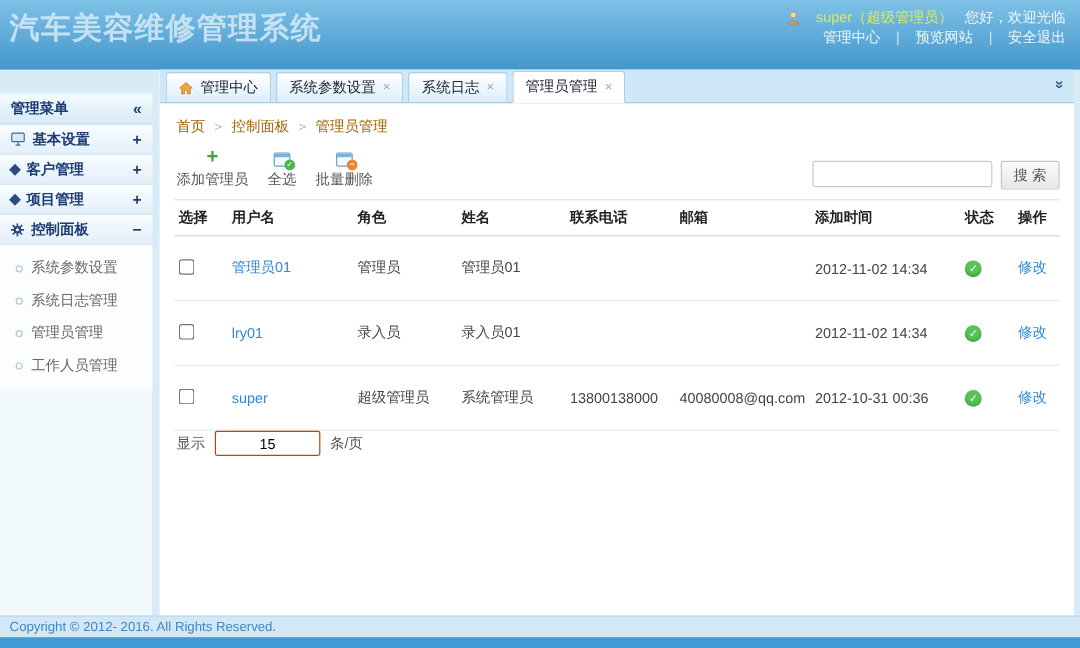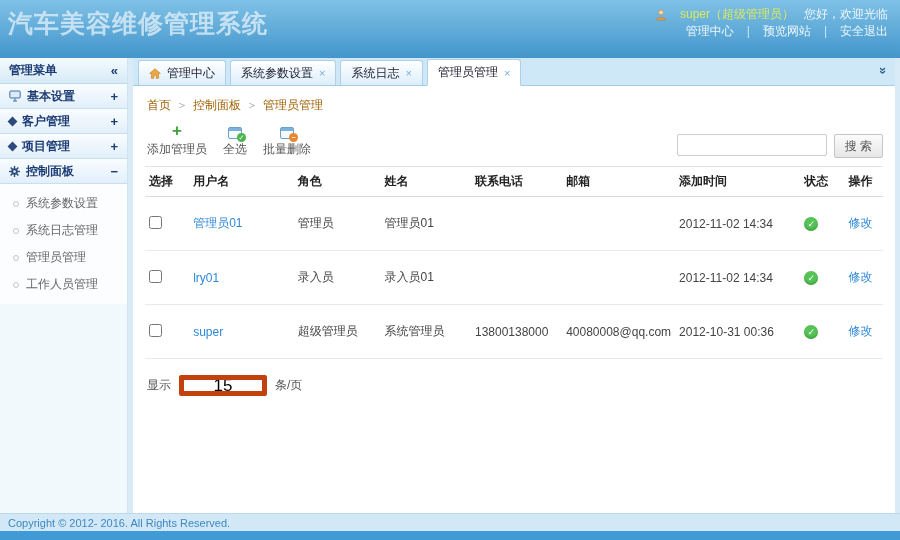--- a/index.html
+++ b/index.html
@@ -14,21 +14,21 @@
   .user-yellow { color:#dce95c; }
   .user-line1, .user-line2 { display:flex; justify-content:flex-end; align-items:center; gap:10px; }
   .hdr-link { color:#eef7fc; cursor:pointer; text-decoration:none; }
   .hdr-sep { color:#cfe6f5; margin:0 3px; }
   .person-svg { margin-right:3px; }
 
   
   .main { flex:1; display:flex; overflow:hidden; }
 
   
-  .sidebar { width:128px; flex-shrink:0; background:#f2f9fd; display:flex; flex-direction:column; border-right:1px solid #cfe4f3; }
+  .sidebar { width:128px; flex-shrink:0; background:#f2f9fd; display:flex; flex-direction:column; border-right:1px solid #cfe4f3;margin-top:20px; }
   .side-title { height:26px; flex-shrink:0; background:linear-gradient(#f4fbfe,#d7eaf7); border-bottom:1px solid #bdd8ec; display:flex; justify-content:space-between; align-items:center; padding:0 9px; font-weight:bold; color:#1d3c74; }
   .collapse { font-weight:bold; color:#1d3c74; cursor:pointer; font-size:13px; }
   .side-item { height:25px; flex-shrink:0; background:linear-gradient(#f9fdff,#e2effa); border-bottom:1px solid #c9deef; display:flex; align-items:center; padding:0 9px; font-weight:bold; color:#1d3c74; cursor:pointer; gap:6px; }
   .side-item .expand { margin-left:auto; font-weight:bold; font-size:13px; }
   .diamond { width:7px; height:7px; background:#2c4a7c; transform:rotate(45deg); flex-shrink:0; }
   .side-sub { background:#fbfdfe; padding:6px 0; }
   .sub-item { height:27px; display:flex; align-items:center; padding-left:13px; color:#666; cursor:pointer; }
   .bullet { width:6px; height:6px; border:1px solid #b8c6d2; border-radius:50%; margin-right:7px; background:#fff; flex-shrink:0; }
 
   
@@ -58,22 +58,22 @@
   .search-input { width:150px; height:22px; border:1px solid #ccc; border-radius:2px; padding:0 4px; font-size:12px; }
   .search-btn { height:24px; padding:0 10px; font-size:12px; border:1px solid #c5c5c5; background:linear-gradient(#fcfcfc,#e6e6e6); color:#555; border-radius:2px; cursor:pointer; }
 
   table { width:100%; border-collapse:collapse; font-size:12px; }
   thead th { text-align:left; font-weight:bold; color:#222; padding:6px 4px; border-top:1px solid #e2e2ee; border-bottom:1px solid #d8d8e6; }
   tbody td { padding:18px 4px; border-bottom:1px solid #e9e9f2; color:#444; }
   .lnk { color:#2f88d8; text-decoration:none; cursor:pointer; }
   .cbx { width:13px; height:13px; cursor:pointer; }
   .status-dot { width:14px; height:14px; border-radius:50%; background:#57c257; color:#fff; font-size:9px; font-weight:bold; display:inline-flex; align-items:center; justify-content:center; cursor:pointer; box-shadow:inset 0 -2px 2px rgba(0,90,0,.25); }
 
-  .pagination { margin-top:16px; color:#555; display:flex; align-items:center; gap:8px; padding-left:2px; }
-  .page-size { width:88px; height:21px; border:5px solid #c2410c; text-align:center; font-size:17px; border-radius:2px; }
+  .pagination { color:#555; display:flex; align-items:center; gap:8px; padding-left:2px; }
+  .page-size { width:88px; height:21px; border:1px solid #c2410c; text-align:center; font-size:12px; border-radius:2px; }
 
   
   .footer { flex-shrink:0; }
   .footer-text { background:#d3e8f6; border-top:1px solid #bcd9ec; padding:3px 0 2px 8px; font-size:11px; color:#3e88c5; }
   .footer-stripe { height:9px; background:#3f9ad6; }
 </style>
 </head>
 <body>
 
 <div class="page">

